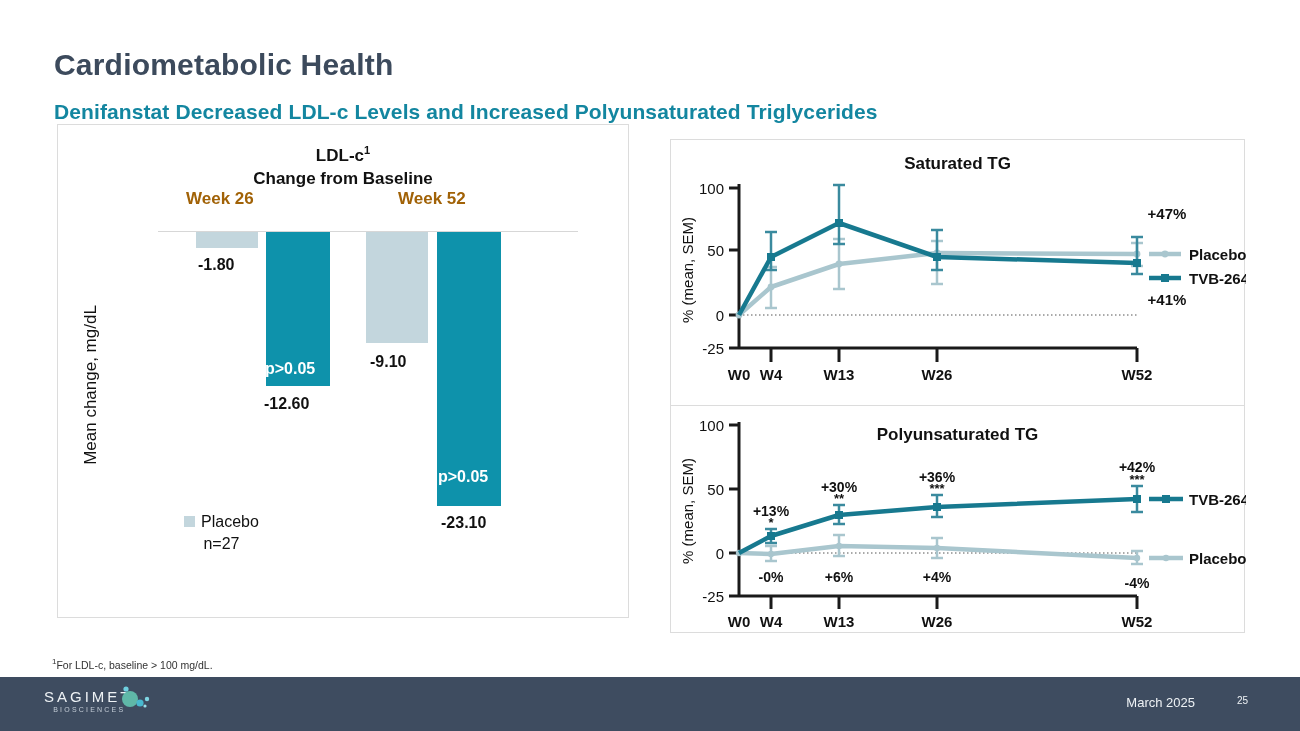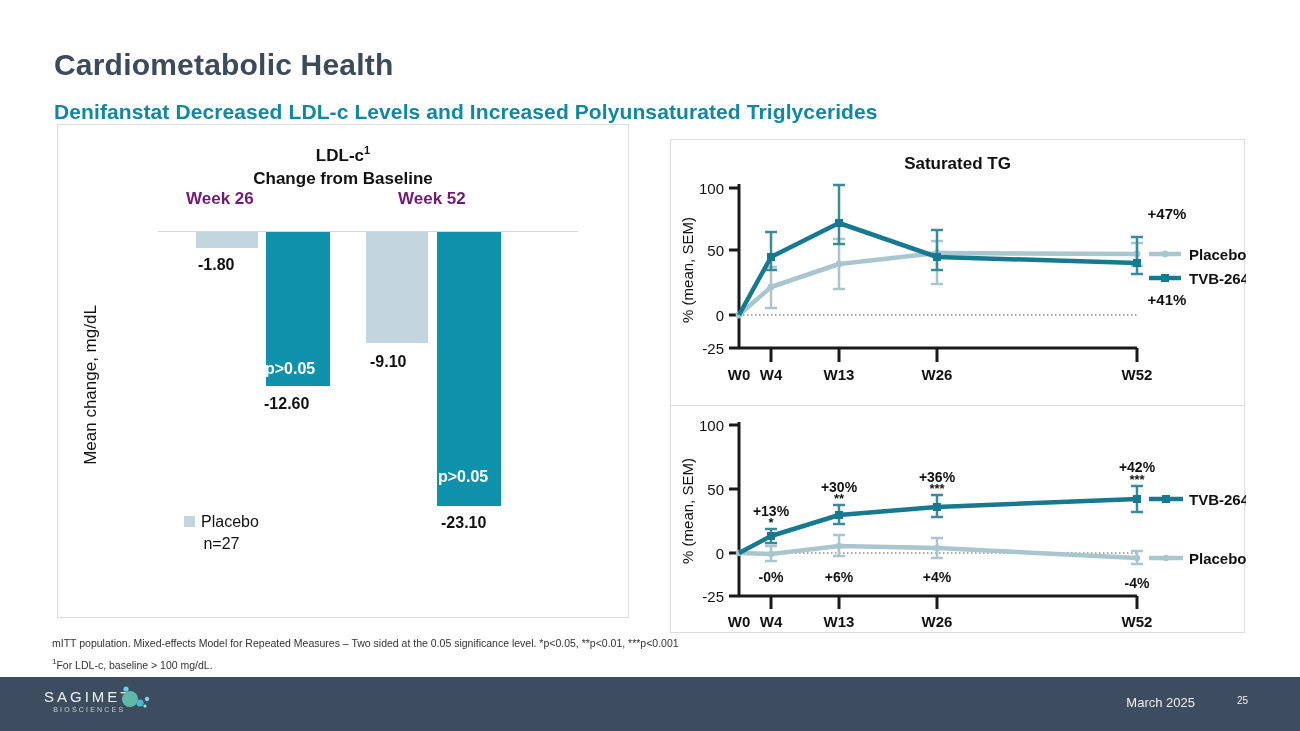--- a/index.html
+++ b/index.html
@@ -29,21 +29,21 @@
   #panel-sat  { left: 670px; top: 139px; width: 575px; height: 277px; }
   #panel-poly { left: 670px; top: 405px; width: 575px; height: 228px; }
 
   
   .ldl-title {
     position:absolute; left:0; right:0; top:14px;
     text-align:center; font-size:17px; font-weight:bold; color:#111;
     line-height:23px;
   }
   .ldl-title sup { font-size: 11px; vertical-align: super; }
-  .ldl-weeks { position:absolute; top:64px; font-size:17px; font-weight:bold; color:#701a75; }
+  .ldl-weeks { position:absolute; top:64px; font-size:17px; font-weight:bold; color:#a16207; }
   .ldl-week26 { left:128px; }
   .ldl-week52 { left:340px; }
 
   .ldl-ylabel {
     position:absolute; left:-92px; top:250px;
     width: 250px; text-align:center;
     transform: rotate(-90deg); transform-origin: center center;
     font-size: 17px; color:#111;
   }
 
@@ -239,20 +239,21 @@
       <line x1="478" y1="114" x2="510" y2="114" stroke="#a9c6ce" stroke-width="4.5"></line>
       <circle cx="494" cy="114" r="3.4" fill="#a9c6ce"></circle>
       <text x="518" y="120" font-family="Liberation Sans, sans-serif" font-size="15" font-weight="bold" fill="#111">Placebo</text>
       <line x1="478" y1="138" x2="510" y2="138" stroke="#17798f" stroke-width="4.5"></line>
       <rect x="490" y="134" width="8" height="8" fill="#17798f"></rect>
       <text x="518" y="144" font-family="Liberation Sans, sans-serif" font-size="15" font-weight="bold" fill="#111">TVB-2640</text>
     </svg>
   </div>
 
   <div class="panel" id="panel-poly">
+    <div class="chart-head" style="top:19px;">Polyunsaturated TG</div>
 
     <svg width="575" height="228" viewBox="0 0 575 228">
       <line x1="68" y1="16" x2="68" y2="190" stroke="#1a1a1a" stroke-width="3"></line>
       <line x1="68" y1="190" x2="466" y2="190" stroke="#1a1a1a" stroke-width="3"></line>
       <line x1="58" y1="19" x2="68" y2="19" stroke="#1a1a1a" stroke-width="3"></line>
       <line x1="58" y1="83" x2="68" y2="83" stroke="#1a1a1a" stroke-width="3"></line>
       <line x1="58" y1="147" x2="68" y2="147" stroke="#1a1a1a" stroke-width="3"></line>
       <line x1="58" y1="190" x2="68" y2="190" stroke="#1a1a1a" stroke-width="3"></line>
       <text x="53" y="25" text-anchor="end" font-family="Liberation Sans, sans-serif" font-size="15" fill="#111">100</text>
       <text x="53" y="89" text-anchor="end" font-family="Liberation Sans, sans-serif" font-size="15" fill="#111">50</text>
@@ -332,21 +333,20 @@
 
       <line x1="478" y1="93" x2="512" y2="93" stroke="#17798f" stroke-width="4.5"></line>
       <rect x="491" y="89" width="8" height="8" fill="#17798f"></rect>
       <text x="518" y="99" font-family="Liberation Sans, sans-serif" font-size="15" font-weight="bold" fill="#111">TVB-2640</text>
       <line x1="478" y1="152" x2="512" y2="152" stroke="#a9c6ce" stroke-width="4.5"></line>
       <circle cx="495" cy="152" r="3.2" fill="#a9c6ce"></circle>
       <text x="518" y="158" font-family="Liberation Sans, sans-serif" font-size="15" font-weight="bold" fill="#111">Placebo</text>
     </svg>
   </div>
 
-  <div class="footnote" id="fn1">mITT population. Mixed-effects Model for Repeated Measures – Two sided at the 0.05 significance level.  *p&lt;0.05, **p&lt;0.01, ***p&lt;0.001</div>
   <div class="footnote" id="fn2"><sup>1</sup><span>For LDL-c, baseline &gt; 100 mg/dL.</span></div>
 
   <div id="footer">
     <div class="logo-wrap">
       <svg width="110" height="34" viewBox="0 0 110 34" style="position:absolute; left:0; top:-2px;">
         <circle cx="86" cy="13" r="8" fill="#5fb8a8"></circle>
         <circle cx="82" cy="3" r="2.6" fill="#6fd0e0"></circle>
         <circle cx="96" cy="17" r="3.6" fill="#48b9cf"></circle>
         <circle cx="103" cy="13" r="2.2" fill="#7fd5e3"></circle>
         <circle cx="101" cy="20" r="1.6" fill="#9adfe9"></circle>

